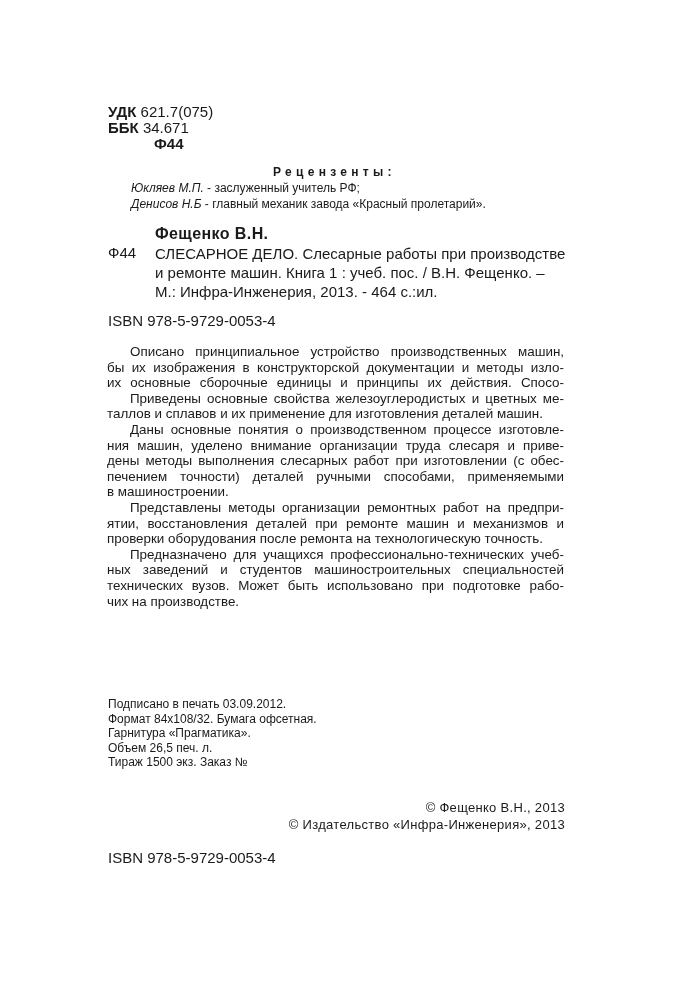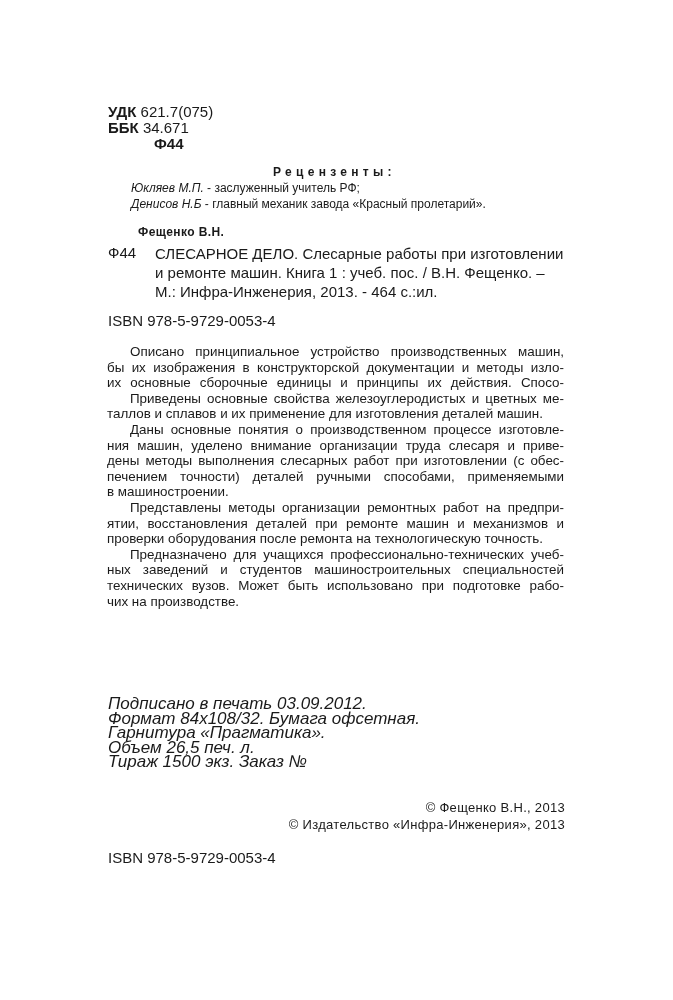--- a/index.html
+++ b/index.html
@@ -5,30 +5,30 @@
   html, body { margin: 0; padding: 0; background: #ffffff; }
   body { width: 673px; height: 1000px; position: relative; overflow: hidden;
          font-family: "Liberation Sans", "DejaVu Sans", sans-serif; color: #1a1a1a; }
   .abs { position: absolute; white-space: nowrap; }
   .classif { left: 108px; font-size: 15px; line-height: 16px; }
   .classif b { font-weight: bold; margin-top: 19px; }
   .code-f44 { left: 154px; top: 135px; font-size: 15px; font-weight: bold; }
   .reviewers-head { left: 273px; top: 165px; font-size: 12px; font-weight: bold; letter-spacing: 4.3px; }
   .reviewer { left: 131px; font-size: 12px; line-height: 16px; }
   .reviewer i { font-style: italic; }
-  .author { left: 138px; top: 225px; font-size: 12px; font-weight: bold; letter-spacing: 0.4px; }
+  .author { left: 155px; top: 225px; font-size: 16px; font-weight: bold; letter-spacing: 0.4px; }
   .bib-code { left: 108px; top: 244px; font-size: 15px; }
   .bib { left: 155px; top: 244px; font-size: 15px; line-height: 19.2px; white-space: normal; width: 420px; }
   .bib div { white-space: nowrap; }
   .isbn { left: 108px; font-size: 15px; }
   .abstract { left: 107px; top: 344px; width: 457px; font-size: 13.4px; line-height: 15.6px; }
   .abstract .line { white-space: nowrap; text-align: justify; text-align-last: justify; display: block; }
   .abstract .line.last { text-align-last: left; }
   .abstract .line.indent { padding-left: 23px; }
-  .imprint { left: 108px; top: 697px; font-size: 17px; line-height: 14.6px; font-style: italic; }
+  .imprint { left: 108px; top: 697px; font-size: 12px; line-height: 14.6px; }
   .copy { right: 108px; font-size: 13px; text-align: right; letter-spacing: 0.3px; }
 </style>
 </head>
 <body>
 
 <div class="abs classif" style="top:104px;">
   <b>УДК</b>
   <span>621.7(075)</span>
 </div>
 <div class="abs classif" style="top:120px;">
@@ -41,21 +41,21 @@
 <div class="abs reviewer" style="top:180px;">
   <i>Юкляев М.П.</i><span> - заслуженный учитель РФ;</span>
 </div>
 <div class="abs reviewer" style="top:196px;text-align:center;">
   <i>Денисов Н.Б</i><span> - главный механик завода «Красный пролетарий».</span>
 </div>
 
 <div class="abs author">Фещенко В.Н.</div>
 <div class="abs bib-code">Ф44</div>
 <div class="abs bib">
-  <div>СЛЕСАРНОЕ ДЕЛО. Слесарные работы при изготовлении</div>
+  <div>СЛЕСАРНОЕ ДЕЛО. Слесарные работы при производстве</div>
   <div>и ремонте машин.  Книга  1 : учеб. пос. / В.Н. Фещенко. –</div>
   <div>М.: Инфра-Инженерия, 2013. - 464 с.:ил.</div>
 </div>
 
 <div class="abs isbn" style="top:312px;">ISBN 978-5-9729-0053-4</div>
 
 <div class="abs abstract" id="abstract">
     <span class="line indent" style="display: block; width: auto; word-spacing: 7.49609px;">Описано принципиальное устройство производственных машин,</span>
     <span class="line" style="display: block; width: auto; word-spacing: 3.61523px;">бы их изображения в конструкторской документации и методы изло-</span>
     <span class="line" style="display: block; width: auto; word-spacing: 5.31445px;">их основные сборочные единицы и принципы их действия. Спосо-</span>

